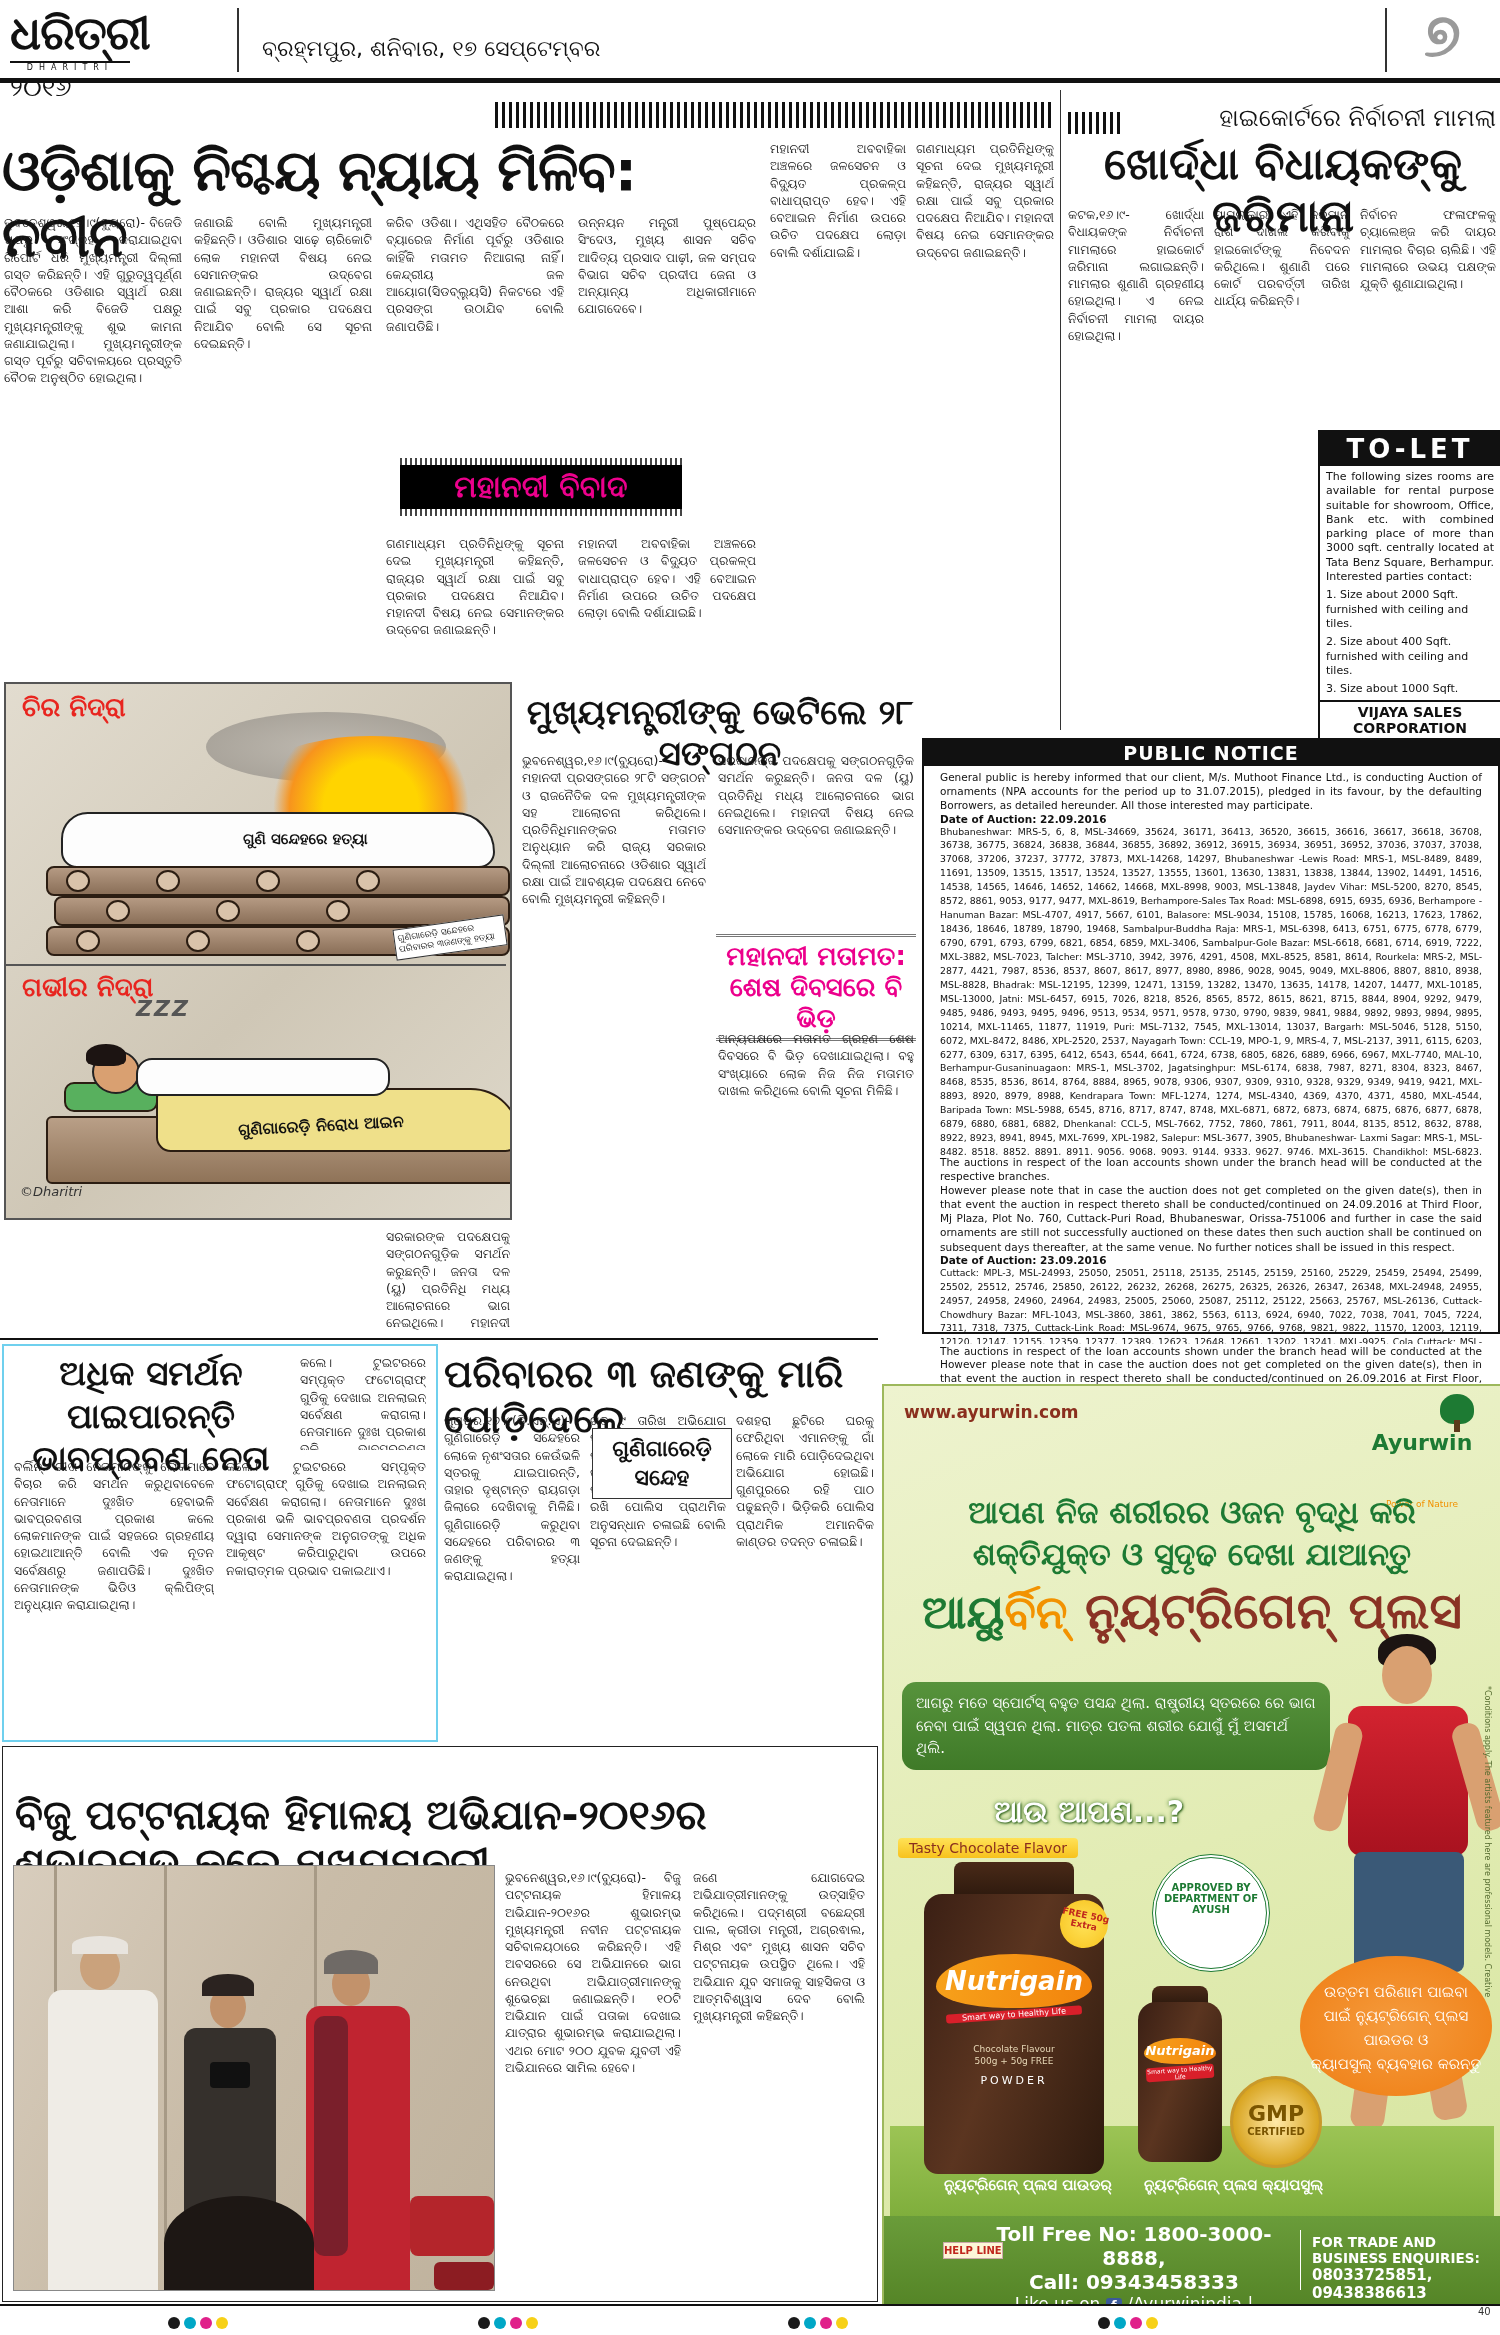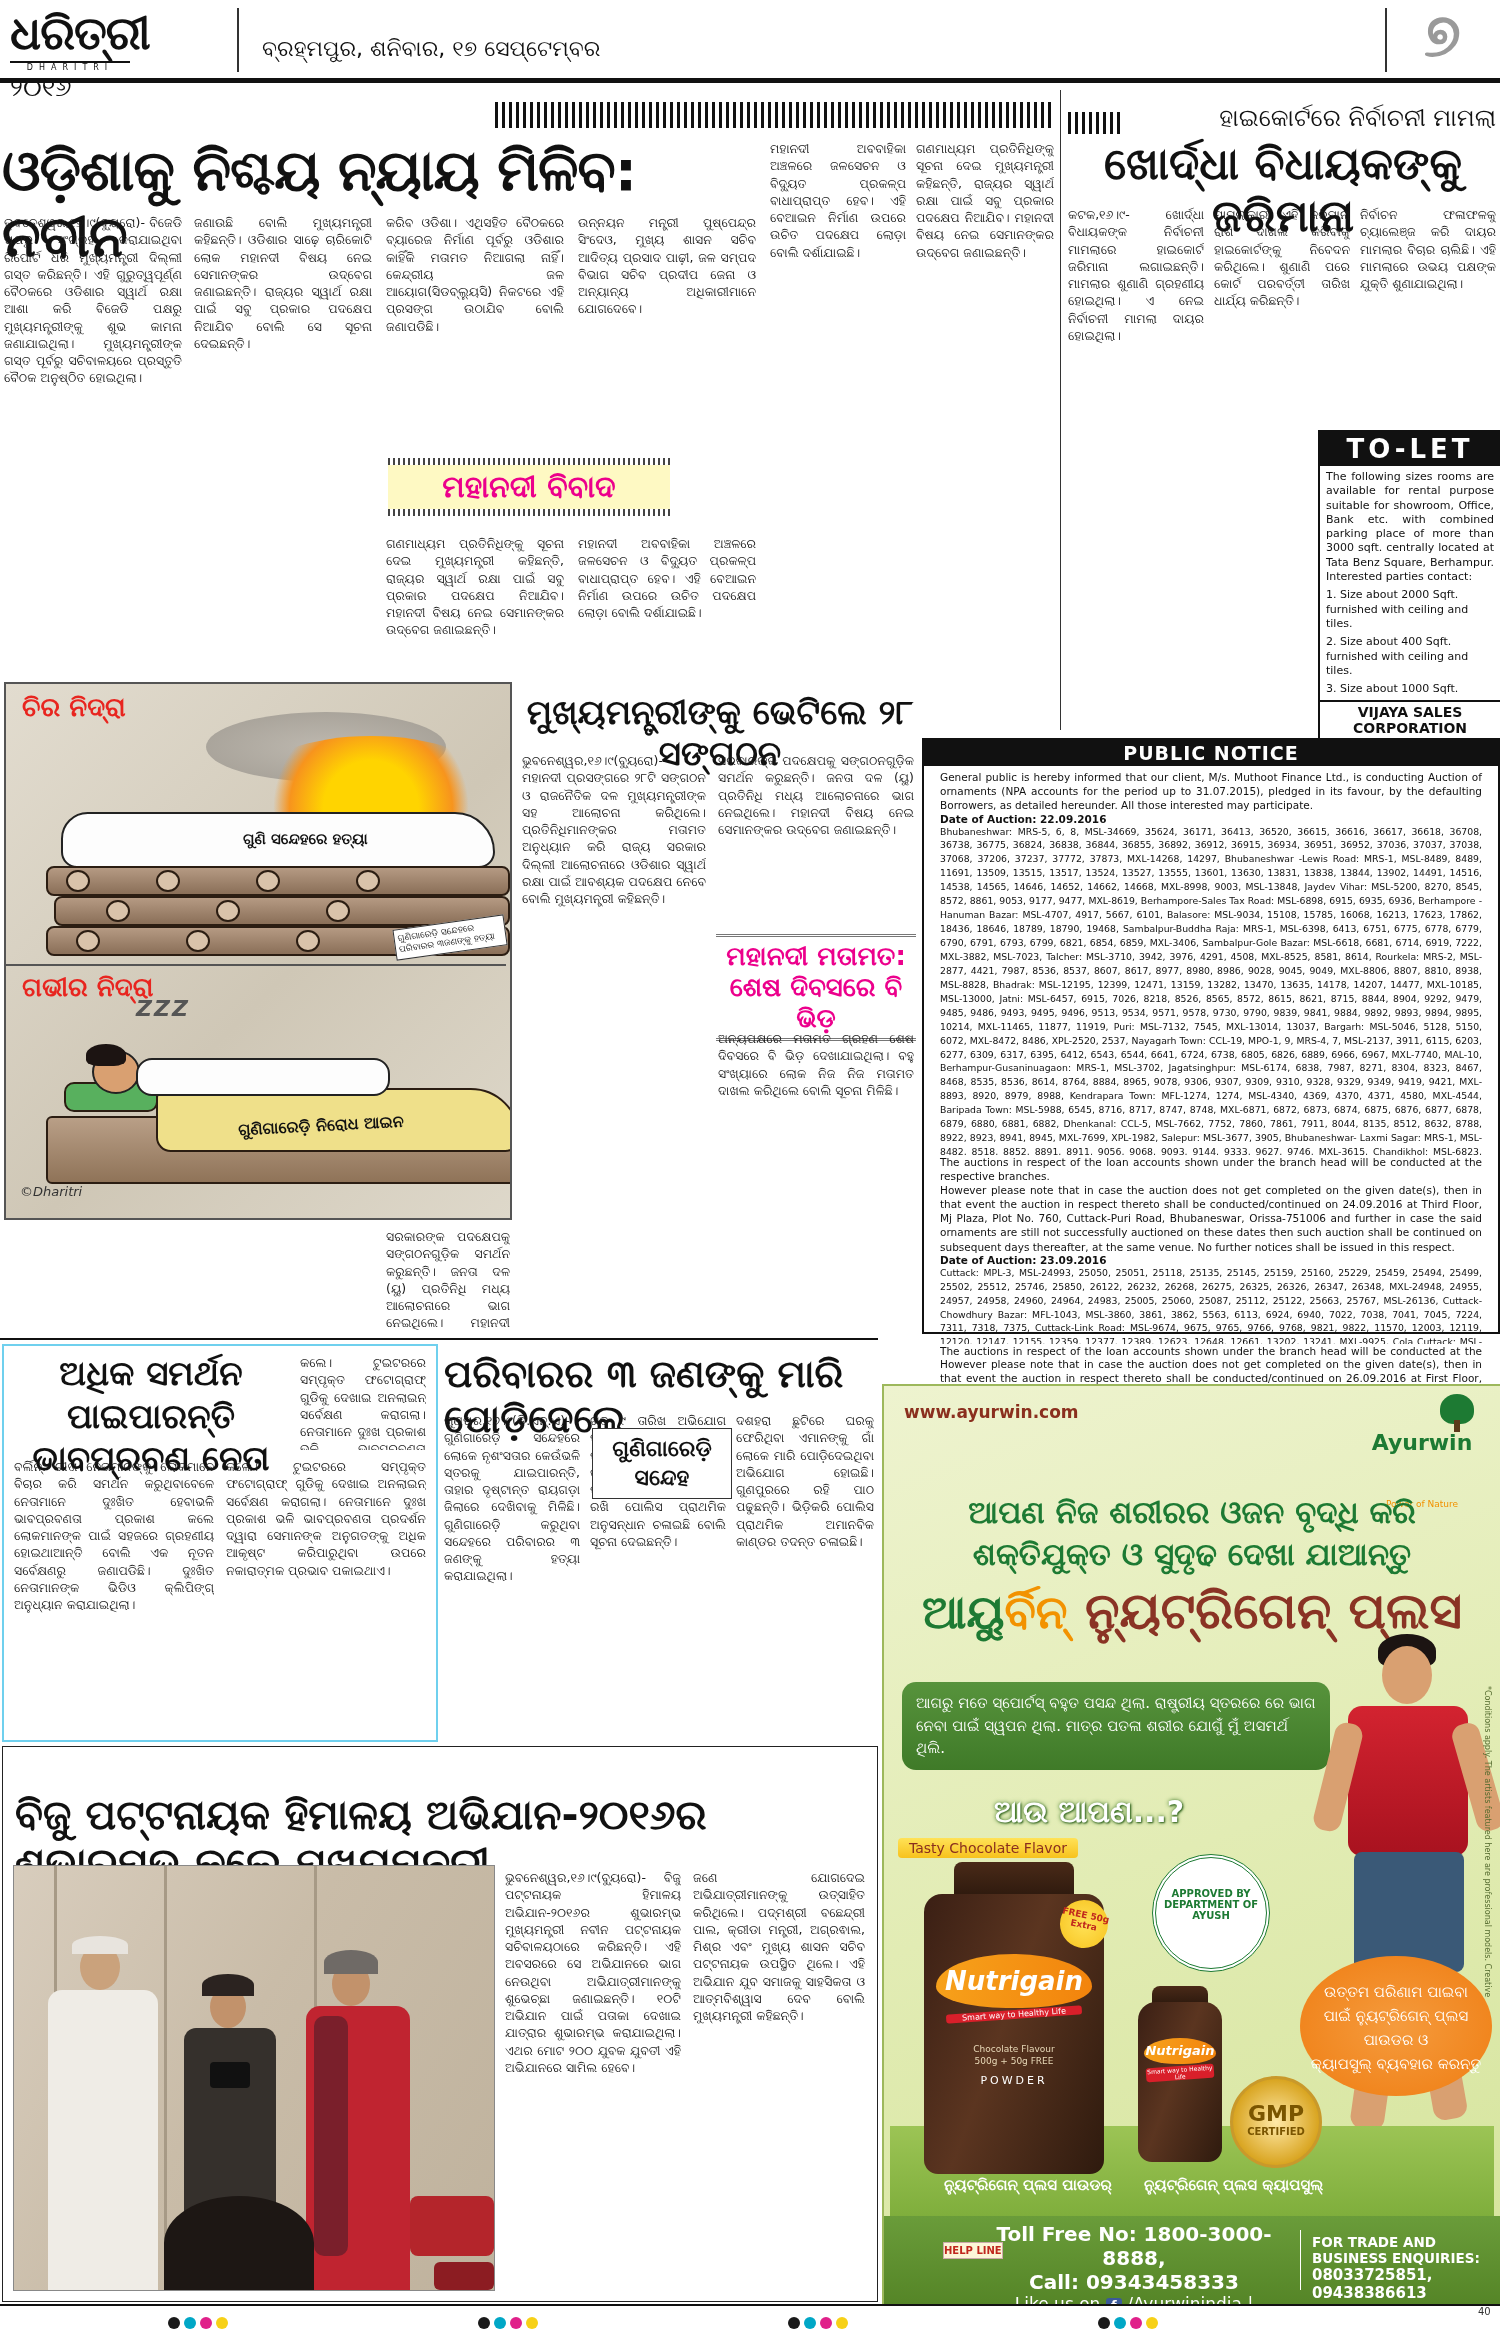--- a/index.html
+++ b/index.html
@@ -116,21 +116,21 @@
   <div class="abs hatch" style="left:495px;top:102px;width:560px;height:26px;"></div>
   <div class="abs headline-xl" style="left:2px;top:138px;width:770px;">ଓଡ଼ିଶାକୁ ନିଶ୍ଚୟ ନ୍ୟାୟ ମିଳିବ: ନବୀନ</div>
 
   <div class="abs odia-body jt colbox" style="left:4px;top:214px;width:178px;height:460px;">ଭୁବନେଶ୍ୱର,୧୬।୯(ବ୍ୟୁରୋ)- ବିଜେଡି ପକ୍ଷରୁ ସଂଗ୍ରହ କରାଯାଇଥିବା ରିପୋର୍ଟ ଧରି ମୁଖ୍ୟମନ୍ତ୍ରୀ ଦିଲ୍ଲୀ ଗସ୍ତ କରିଛନ୍ତି। ଏହି ଗୁରୁତ୍ୱପୂର୍ଣ୍ଣ ବୈଠକରେ ଓଡିଶାର ସ୍ୱାର୍ଥ ରକ୍ଷା ଆଶା କରି ବିଜେଡି ପକ୍ଷରୁ ମୁଖ୍ୟମନ୍ତ୍ରୀଙ୍କୁ ଶୁଭ କାମନା ଜଣାଯାଇଥିଲା। ମୁଖ୍ୟମନ୍ତ୍ରୀଙ୍କ ଗସ୍ତ ପୂର୍ବରୁ ସଚିବାଳୟରେ ପ୍ରସ୍ତୁତି ବୈଠକ ଅନୁଷ୍ଠିତ ହୋଇଥିଲା।</div>
   <div class="abs odia-body jt colbox" style="left:194px;top:214px;width:178px;height:460px;">ଜଣାଉଛି ବୋଲି ମୁଖ୍ୟମନ୍ତ୍ରୀ କହିଛନ୍ତି। ଓଡିଶାର ସାଢ଼େ ଚାରିକୋଟି ଲୋକ ମହାନଦୀ ବିଷୟ ନେଇ ସେମାନଙ୍କର ଉଦ୍‌ବେଗ ଜଣାଇଛନ୍ତି। ରାଜ୍ୟର ସ୍ୱାର୍ଥ ରକ୍ଷା ପାଇଁ ସବୁ ପ୍ରକାର ପଦକ୍ଷେପ ନିଆଯିବ ବୋଲି ସେ ସୂଚନା ଦେଇଛନ୍ତି।</div>
   <div class="abs odia-body jt colbox" style="left:386px;top:214px;width:178px;height:235px;">କରିବ ଓଡିଶା। ଏଥିସହିତ ବୈଠକରେ ବ୍ୟାରେଜ ନିର୍ମାଣ ପୂର୍ବରୁ ଓଡିଶାର କାହିଁକି ମତାମତ ନିଆଗଲା ନାହିଁ। କେନ୍ଦ୍ରୀୟ ଜଳ ଆୟୋଗ(ସିଡବ୍ଲ୍ୟୁସି) ନିକଟରେ ଏହି ପ୍ରସଙ୍ଗ ଉଠାଯିବ ବୋଲି ଜଣାପଡିଛି।</div>
   <div class="abs odia-body jt colbox" style="left:578px;top:214px;width:178px;height:235px;">ଉନ୍ନୟନ ମନ୍ତ୍ରୀ ପୁଷ୍ପେନ୍ଦ୍ର ସିଂଦେଓ, ମୁଖ୍ୟ ଶାସନ ସଚିବ ଆଦିତ୍ୟ ପ୍ରସାଦ ପାଢ଼ୀ, ଜଳ ସମ୍ପଦ ବିଭାଗ ସଚିବ ପ୍ରଦୀପ ଜେନା ଓ ଅନ୍ୟାନ୍ୟ ଅଧିକାରୀମାନେ ଯୋଗଦେବେ।</div>
   <div class="abs odia-body jt colbox" style="left:770px;top:140px;width:136px;height:530px;">ମହାନଦୀ ଅବବାହିକା ଅଞ୍ଚଳରେ ଜଳସେଚନ ଓ ବିଦ୍ୟୁତ ପ୍ରକଳ୍ପ ବାଧାପ୍ରାପ୍ତ ହେବ। ଏହି ବେଆଇନ ନିର୍ମାଣ ଉପରେ ଉଚିତ ପଦକ୍ଷେପ ଲୋଡ଼ା ବୋଲି ଦର୍ଶାଯାଇଛି।</div>
   <div class="abs odia-body jt colbox" style="left:916px;top:140px;width:138px;height:530px;">ଗଣମାଧ୍ୟମ ପ୍ରତିନିଧିଙ୍କୁ ସୂଚନା ଦେଇ ମୁଖ୍ୟମନ୍ତ୍ରୀ କହିଛନ୍ତି, ରାଜ୍ୟର ସ୍ୱାର୍ଥ ରକ୍ଷା ପାଇଁ ସବୁ ପ୍ରକାର ପଦକ୍ଷେପ ନିଆଯିବ। ମହାନଦୀ ବିଷୟ ନେଇ ସେମାନଙ୍କର ଉଦ୍‌ବେଗ ଜଣାଇଛନ୍ତି।</div>
 
-  <div class="abs" style="left:388px;top:458px;width:282px;background:#fef9c3;">
+  <div class="abs" style="left:400px;top:458px;width:282px;background:#000000;">
     <div class="hatch-thin" style="height:7px;"></div>
     <div class="inset-head magenta" style="text-align:center;padding:4px 0;">ମହାନଦୀ ବିବାଦ</div>
     <div class="hatch-thin" style="height:7px;"></div>
   </div>
   <div class="abs odia-body jt colbox" style="left:386px;top:535px;width:178px;height:140px;">ଗଣମାଧ୍ୟମ ପ୍ରତିନିଧିଙ୍କୁ ସୂଚନା ଦେଇ ମୁଖ୍ୟମନ୍ତ୍ରୀ କହିଛନ୍ତି, ରାଜ୍ୟର ସ୍ୱାର୍ଥ ରକ୍ଷା ପାଇଁ ସବୁ ପ୍ରକାର ପଦକ୍ଷେପ ନିଆଯିବ। ମହାନଦୀ ବିଷୟ ନେଇ ସେମାନଙ୍କର ଉଦ୍‌ବେଗ ଜଣାଇଛନ୍ତି।</div>
   <div class="abs odia-body jt colbox" style="left:578px;top:535px;width:178px;height:140px;">ମହାନଦୀ ଅବବାହିକା ଅଞ୍ଚଳରେ ଜଳସେଚନ ଓ ବିଦ୍ୟୁତ ପ୍ରକଳ୍ପ ବାଧାପ୍ରାପ୍ତ ହେବ। ଏହି ବେଆଇନ ନିର୍ମାଣ ଉପରେ ଉଚିତ ପଦକ୍ଷେପ ଲୋଡ଼ା ବୋଲି ଦର୍ଶାଯାଇଛି।</div>
 
   <div class="abs vline" style="left:1060px;top:90px;height:640px;width:1px;"></div>
 
   <div class="abs hatch" style="left:1068px;top:112px;width:56px;height:22px;"></div>
@@ -301,21 +301,21 @@
       <div class="abs skin" style="left:10px;top:96px;width:28px;height:110px;border-radius:12px;transform:rotate(14deg);"></div>
       <div class="abs skin" style="left:150px;top:96px;width:28px;height:110px;border-radius:12px;transform:rotate(-16deg);"></div>
       <div class="abs shorts" style="left:40px;top:226px;width:110px;height:120px;"></div>
       <div class="abs skin" style="left:46px;top:344px;width:34px;height:160px;border-radius:12px;transform:rotate(8deg);"></div>
       <div class="abs skin" style="left:108px;top:344px;width:34px;height:150px;border-radius:12px;transform:rotate(-10deg);"></div>
     </div>
     <div class="abs ad-askyou" style="left:110px;top:408px;">ଆଉ ଆପଣ...?</div>
     <div class="abs ribbon" style="left:14px;top:452px;width:180px;">Tasty Chocolate Flavor</div>
 
     <div class="abs ayush" style="left:268px;top:468px;width:110px;height:110px;font-size:10px;">
-      <div style="margin-top:30px;">APPROVED BY DEPARTMENT OF AYUSH</div>
+      <div style="margin-top:24px;">APPROVED BY DEPARTMENT OF AYUSH</div>
     </div>
 
     <div class="abs greenband" style="left:6px;top:740px;width:604px;height:90px;"></div>
     <div class="abs jar-cap" style="left:70px;top:476px;width:120px;height:34px;"></div>
     <div class="abs jar" style="left:40px;top:508px;width:180px;height:280px;">
       <div class="abs free-burst" style="left:136px;top:6px;width:48px;height:48px;font-size:9px;padding-top:10px;box-sizing:border-box;">FREE 50g Extra</div>
       <div class="abs jar-label" style="left:12px;top:60px;width:156px;height:54px;font-size:26px;line-height:54px;">Nutrigain</div>
       <div class="abs jar-ribbon" style="left:22px;top:116px;width:136px;">Smart way to Healthy Life</div>
       <div class="abs" style="left:0;top:150px;width:180px;text-align:center;color:#e8d9b8;font-size:9px;">Chocolate Flavour</div>
       <div class="abs" style="left:0;top:162px;width:180px;text-align:center;color:#e8d9b8;font-size:9px;">500g + 50g FREE</div>

